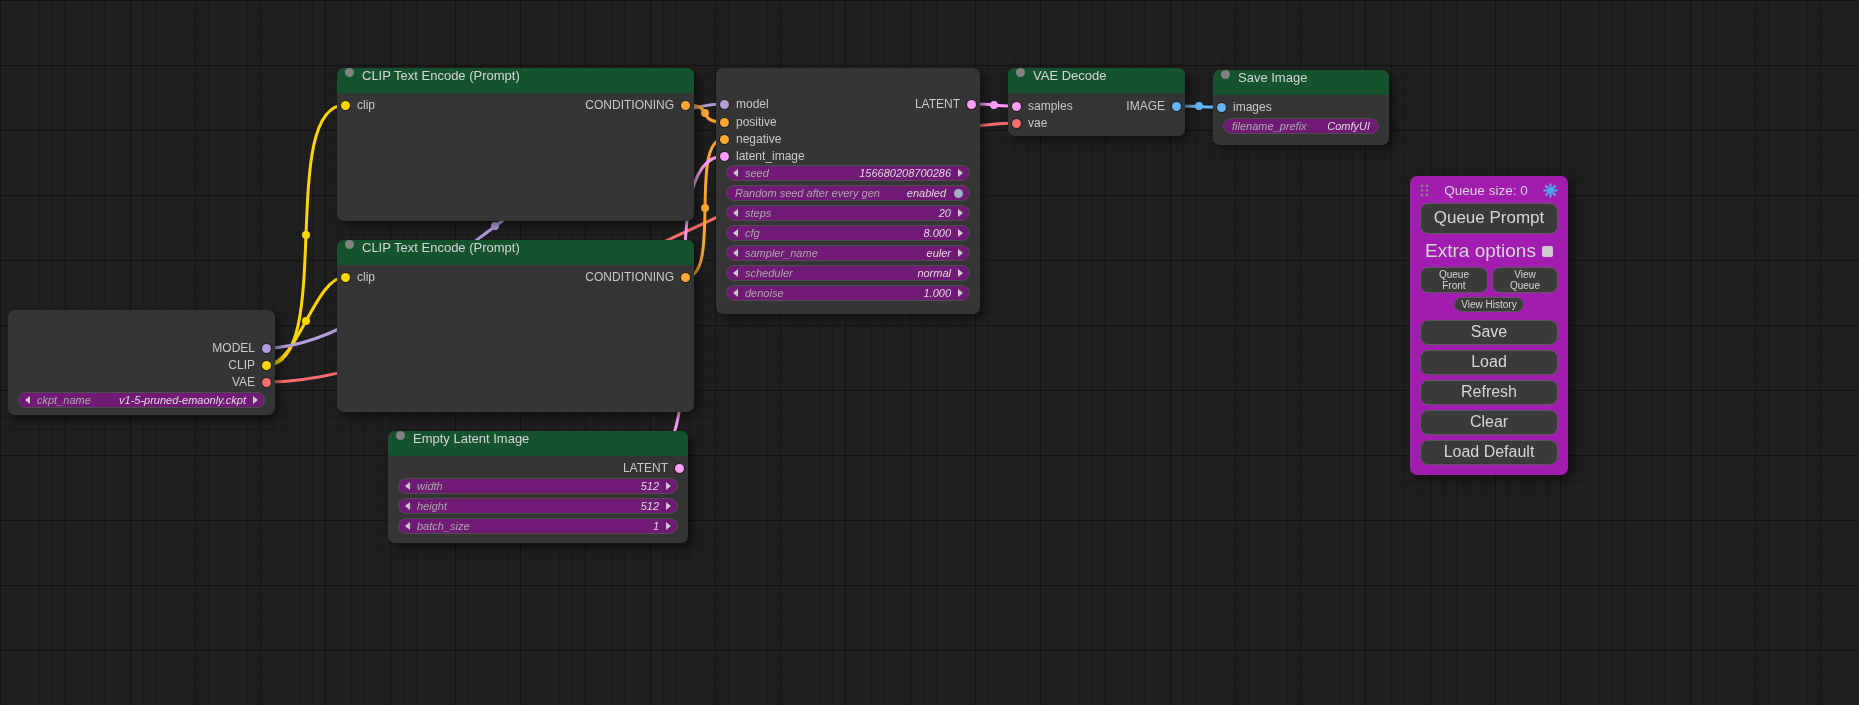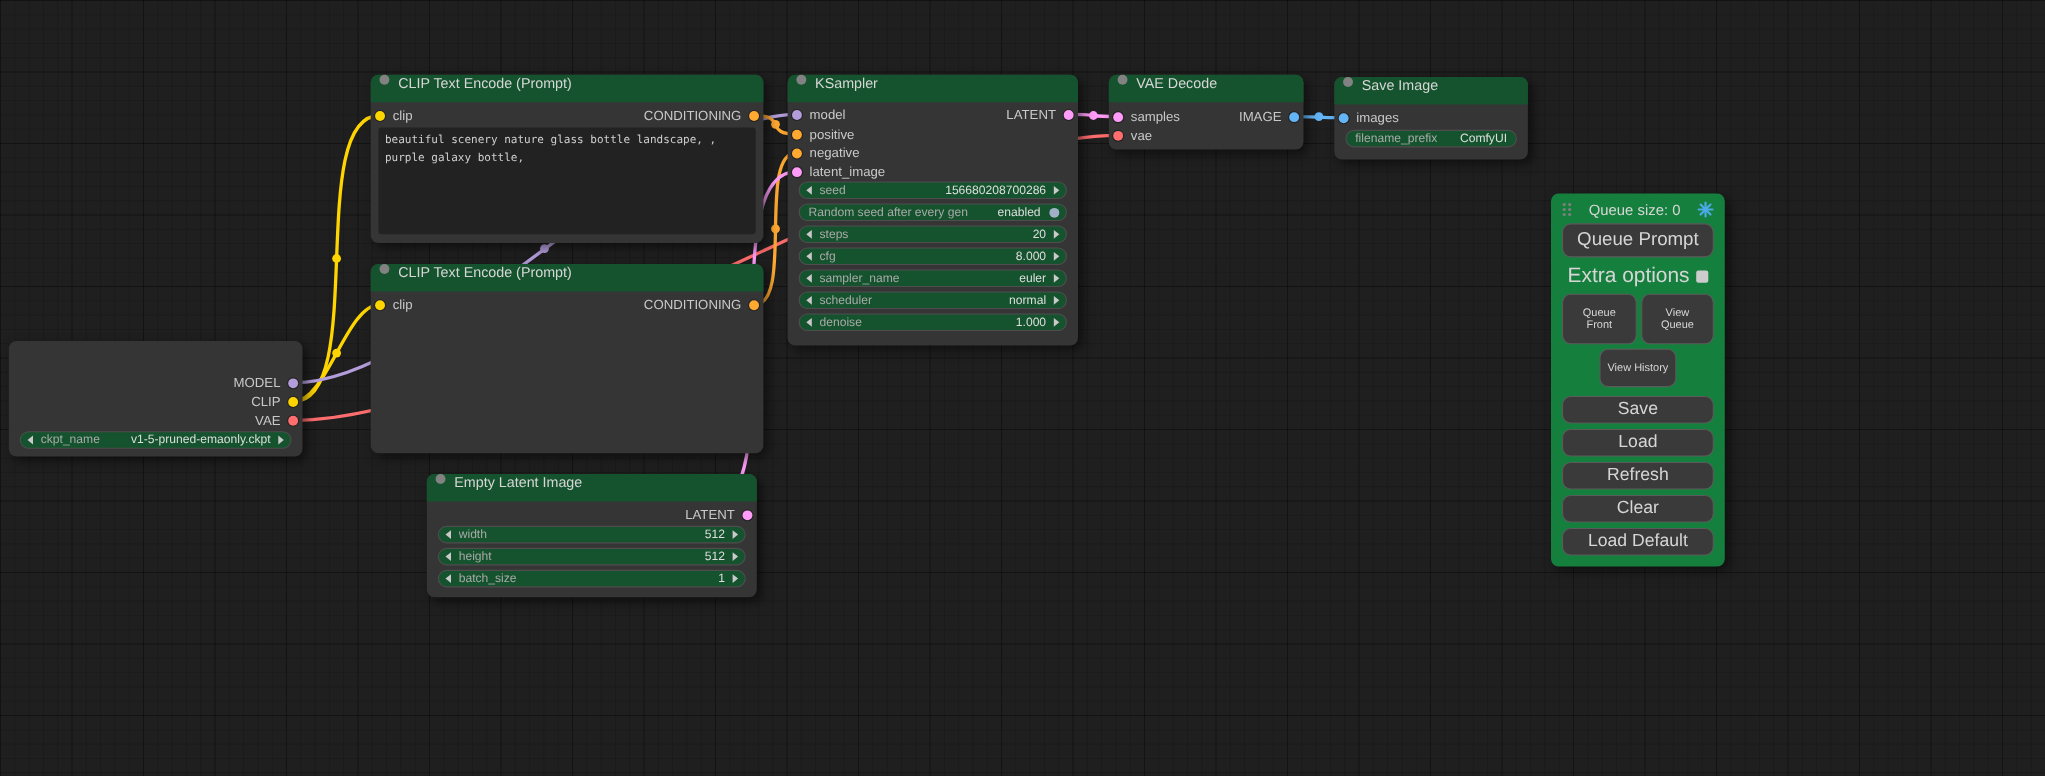--- a/index.html
+++ b/index.html
@@ -24,49 +24,49 @@
   .title-text { color:#d6d6d6; font-size:13px; white-space:nowrap; }
   .collapse-dot { width:9px; height:9px; border-radius:50%; background:#828282; margin-right:8px; flex:none; }
 
   .slot { position:absolute; display:flex; align-items:center; height:18px; font-size:12px; color:#c9c9c9; white-space:nowrap; }
   .slot.in { left:4px; }
   .slot.out { right:4px; }
   .slot .dot { width:9px; height:9px; border-radius:50%; flex:none; box-shadow:0 0 0 1px rgba(0,0,0,0.35); }
   .slot.in .dot { margin-right:7px; }
   .slot.out .slot-label { margin-right:7px; }
 
-  .widget { position:absolute; left:10px; right:10px; height:16px; background:#14532d;
+  .widget { position:absolute; left:10px; right:10px; height:16px; background:#701a75;
             border:1px solid #4e4e4e; border-radius:9px; display:flex; align-items:center;
-            padding:0 6px; font-size:11px; }
+            padding:0 6px; font-size:11px;font-style:italic; }
   .w-label { color:#a9a9a9; margin-left:7px; white-space:nowrap; overflow:hidden; }
   .w-value { color:#dedede; margin-left:auto; margin-right:7px; white-space:nowrap; }
   .widget.no-arrows .w-label { margin-left:2px; }
   .widget.no-arrows .w-value { margin-right:2px; }
   .arr { width:0; height:0; flex:none; }
   .arr.l { border-top:4px solid transparent; border-bottom:4px solid transparent; border-right:5.5px solid #c9c9c9; }
   .arr.r { border-top:4px solid transparent; border-bottom:4px solid transparent; border-left:5.5px solid #c9c9c9; }
   .toggle-dot { width:9px; height:9px; border-radius:50%; margin-left:6px; flex:none; }
 
   .prompt-box { position:absolute; left:7px; right:7px; background:#222; border-radius:3px;
                 color:#cfcfcf; font-family:"DejaVu Sans Mono",monospace; font-size:10px;
                 line-height:1.55; padding:4px 6px; white-space:pre-wrap; word-break:break-word; overflow:hidden; }
 
-  .menu { position:absolute; left:1410px; top:176px; width:158px; background:#15803d;
+  .menu { position:absolute; left:1410px; top:176px; width:158px; background:#a21caf;
           border-radius:7px; box-shadow:4px 4px 10px rgba(0,0,0,0.5); padding:7px 10px 10px;
           z-index:3; }
   .menu-header { display:flex; align-items:center; justify-content:space-between; margin-bottom:5px;
                  color:#d6d6d6; font-size:13.5px; }
   .menu button { display:block; width:100%; background:#3a3a3a; border:1px solid #5b5b5b;
                  border-radius:8px; color:#d6d6d6; font-family:inherit; cursor:pointer; }
   .btn-queue { font-size:17px; padding:4px 0 5px; margin-bottom:6px; }
   .extra-row { display:flex; align-items:center; justify-content:center; gap:6px; color:#d6d6d6;
                font-size:19px; margin-bottom:5px; }
   .checkbox { width:11px; height:11px; background:#cccccc; border-radius:2px; }
   .small-row { display:flex; justify-content:center; gap:4px; margin-bottom:4px; }
-  .menu button.small { width:auto; font-size:10px; padding:11px 6px; border-radius:8px; }
+  .menu button.small { width:auto; font-size:10px; padding:1px 6px; border-radius:8px; }
   .history-row { display:flex; justify-content:center; margin-bottom:8px; }
   .menu button.big { font-size:16px; padding:2px 0 3px; margin-top:5px; }
 </style>
 </head>
 <body>
 
 <svg class="wires" width="1859" height="705">
   <path d="M 267 365 C 335 365, 277 105, 345 105" style="stroke: rgb(255, 213, 0);"></path>
   <path d="M 267 365 C 297 365, 315 277, 345 277" style="stroke: rgb(255, 213, 0);"></path>
   <path d="M 267 348 C 397 348, 594 104, 724 104" style="stroke: rgb(179, 157, 219);"></path>
@@ -114,21 +114,20 @@
     <span class="title-text">CLIP Text Encode (Prompt)</span>
   </div>
   <div class="slot in" style="top:28px">
     <span class="dot" style="background: rgb(255, 213, 0);"></span>
     <span class="slot-label">clip</span>
   </div>
   <div class="slot out" style="top:28px">
     <span class="slot-label">CONDITIONING</span>
     <span class="dot" style="background: rgb(255, 169, 49);"></span>
   </div>
-  <div class="prompt-box" style="top:48px;height:97px">beautiful scenery nature glass bottle landscape, , purple galaxy bottle,</div>
 </div>
 
 <div class="node" style="left:337px;top:240px;width:357px;height:172px">
   <div class="node-title">
     <span class="collapse-dot"></span>
     <span class="title-text">CLIP Text Encode (Prompt)</span>
   </div>
   <div class="slot in" style="top:28px">
     <span class="dot" style="background: rgb(255, 213, 0);"></span>
     <span class="slot-label">clip</span>
@@ -162,24 +161,20 @@
   </div>
   <div class="widget" style="top:87px">
     <span class="arr l"></span>
     <span class="w-label">batch_size</span>
     <span class="w-value">1</span>
     <span class="arr r"></span>
   </div>
 </div>
 
 <div class="node" style="left:716px;top:68px;width:264px;height:246px">
-  <div class="node-title">
-    <span class="collapse-dot"></span>
-    <span class="title-text">KSampler</span>
-  </div>
   <div class="slot in" style="top:27px">
     <span class="dot" style="background: rgb(179, 157, 219);"></span>
     <span class="slot-label">model</span>
   </div>
   <div class="slot in" style="top:45px">
     <span class="dot" style="background: rgb(255, 169, 49);"></span>
     <span class="slot-label">positive</span>
   </div>
   <div class="slot in" style="top:62px">
     <span class="dot" style="background: rgb(255, 169, 49);"></span>

